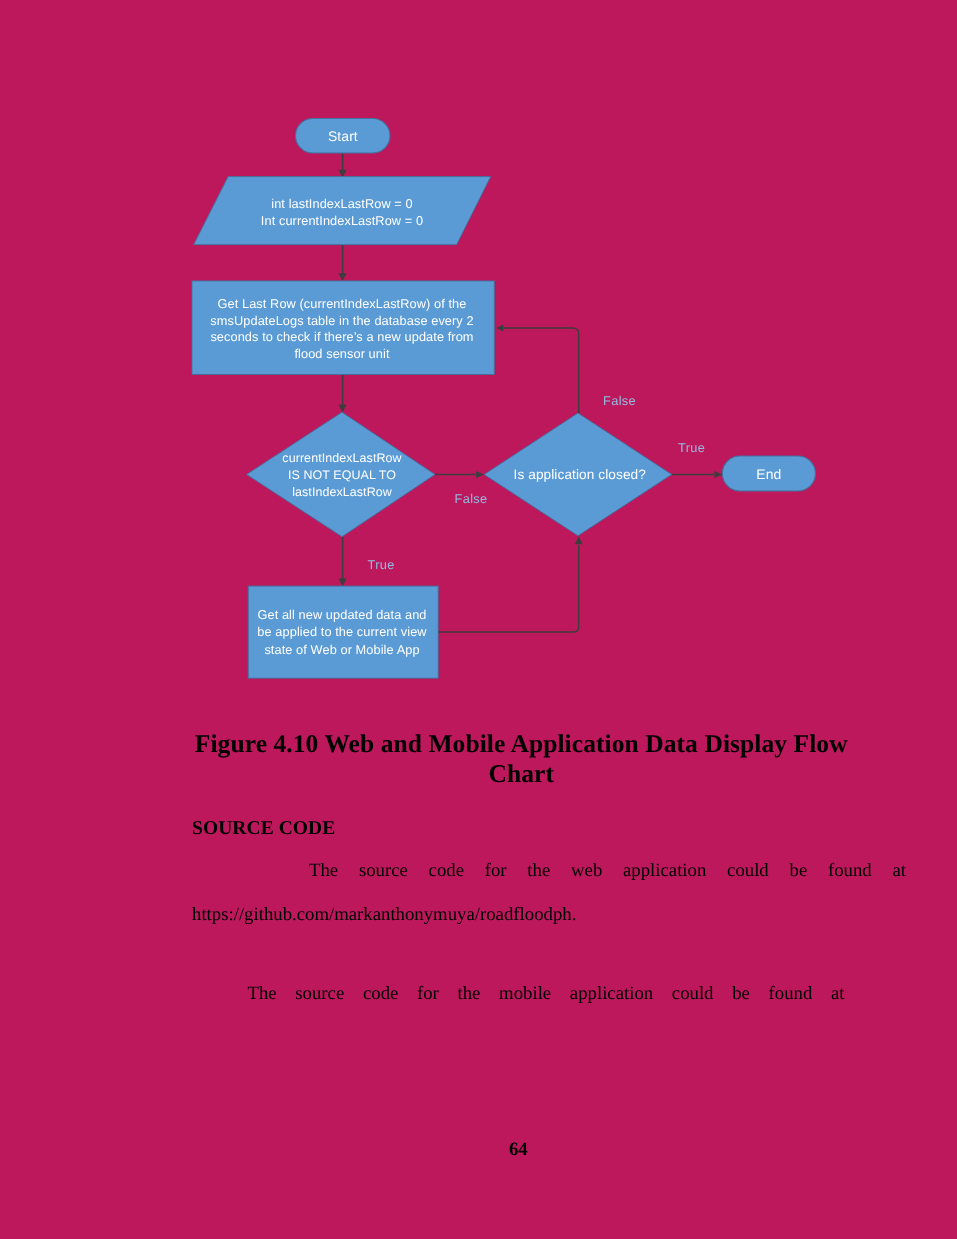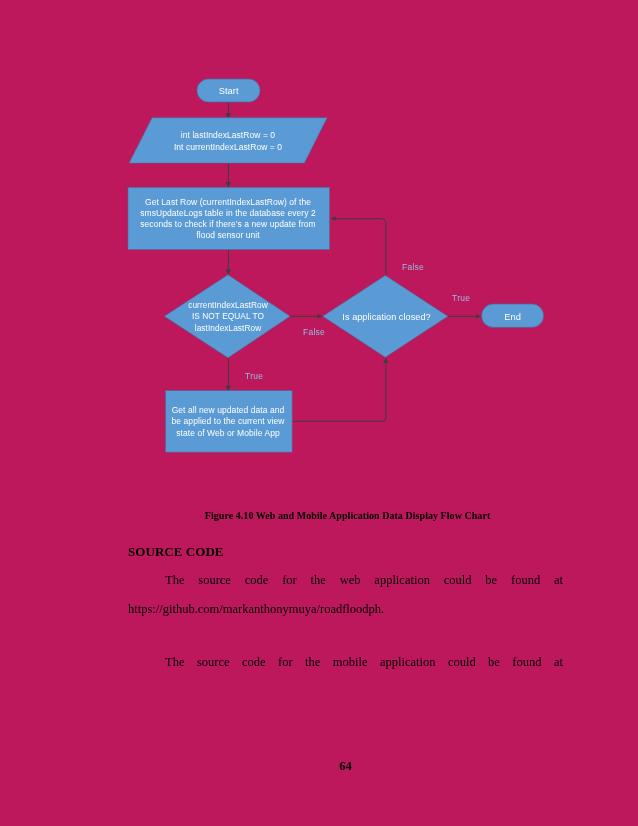--- a/index.html
+++ b/index.html
@@ -12,21 +12,21 @@
   #page{position:relative;width:638px;height:826px;background:#be185d;}
 
   
   #flowchart{position:absolute;left:0;top:0;width:638px;height:470px;filter:blur(0.35px);}
   #flowchart svg{display:block;}
 
   
   .doc-text{position:absolute;color:#000;font-family:"Liberation Serif", serif;}
   #fig-caption{
     left:128px;top:486px;width:439px;text-align:center;
-    font-size:10px;font-weight:bold;letter-spacing:0.05px;margin-top:24px;
+    font-size:17px;font-weight:bold;letter-spacing:0.05px;
   }
   #src-head{
     left:128px;top:544px;font-size:13px;font-weight:bold;letter-spacing:0.05px;
   }
   .para{
     position:absolute;left:128px;width:436px;color:#000;
     font-size:12.5px;
   }
   .pline{line-height:29px;white-space:nowrap;}
   .para .ind{display:inline-block;width:37px;}
@@ -113,21 +113,21 @@
         <text x="245" y="379">True</text>
       </g>
     </svg>
   </div>
 
   <div class="doc-text" id="fig-caption">Figure 4.10 Web and Mobile Application Data Display Flow Chart</div>
 
   <div class="doc-text" id="src-head">SOURCE CODE</div>
 
   <div class="para" id="para1">
-      <div class="pline"><span class="ind"></span><span style="word-spacing: 10.713px;">The source code for the web application could be found at</span></div>
+      <div class="pline"><span class="ind"></span><span style="word-spacing: 10.713px; margin-left: 41px;">The source code for the web application could be found at</span></div>
       <div class="pline">https://github.com/markanthonymuya/roadfloodph.</div>
     </div>
   <div class="para" id="para2">
       <div class="pline"><span class="ind"></span><span style="word-spacing: 9.323px;">The source code for the mobile application could be found at</span></div>
     </div>
 
   <div class="doc-text" id="pageno">64</div>
 </div>
 
 </body></html>

